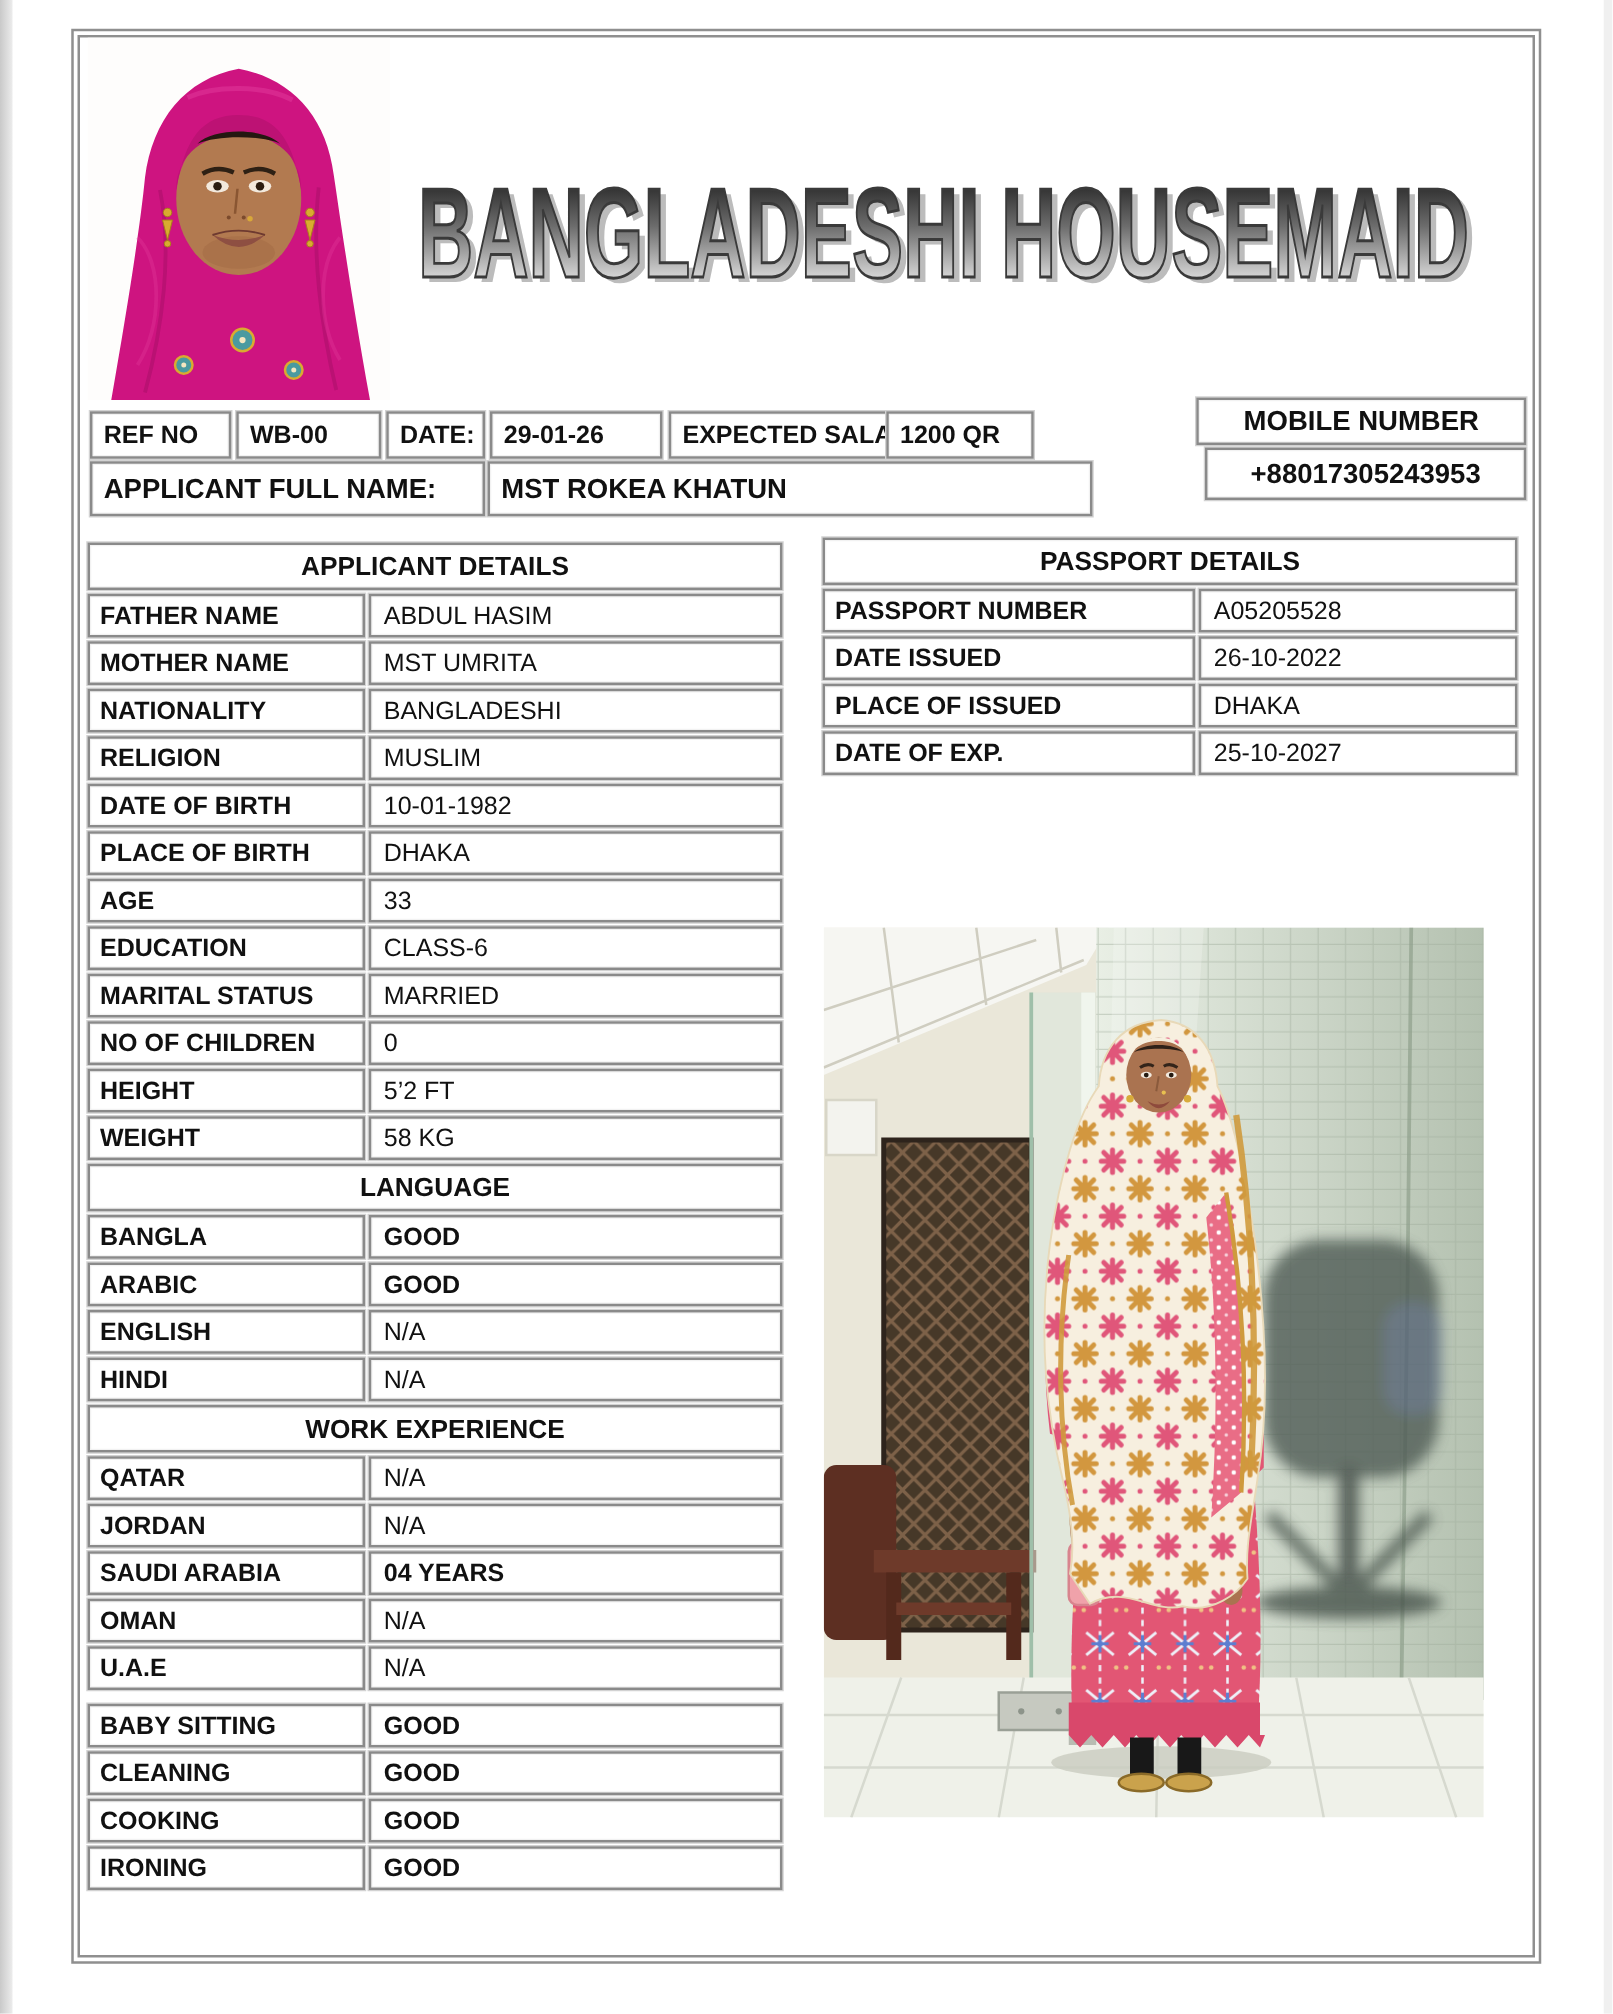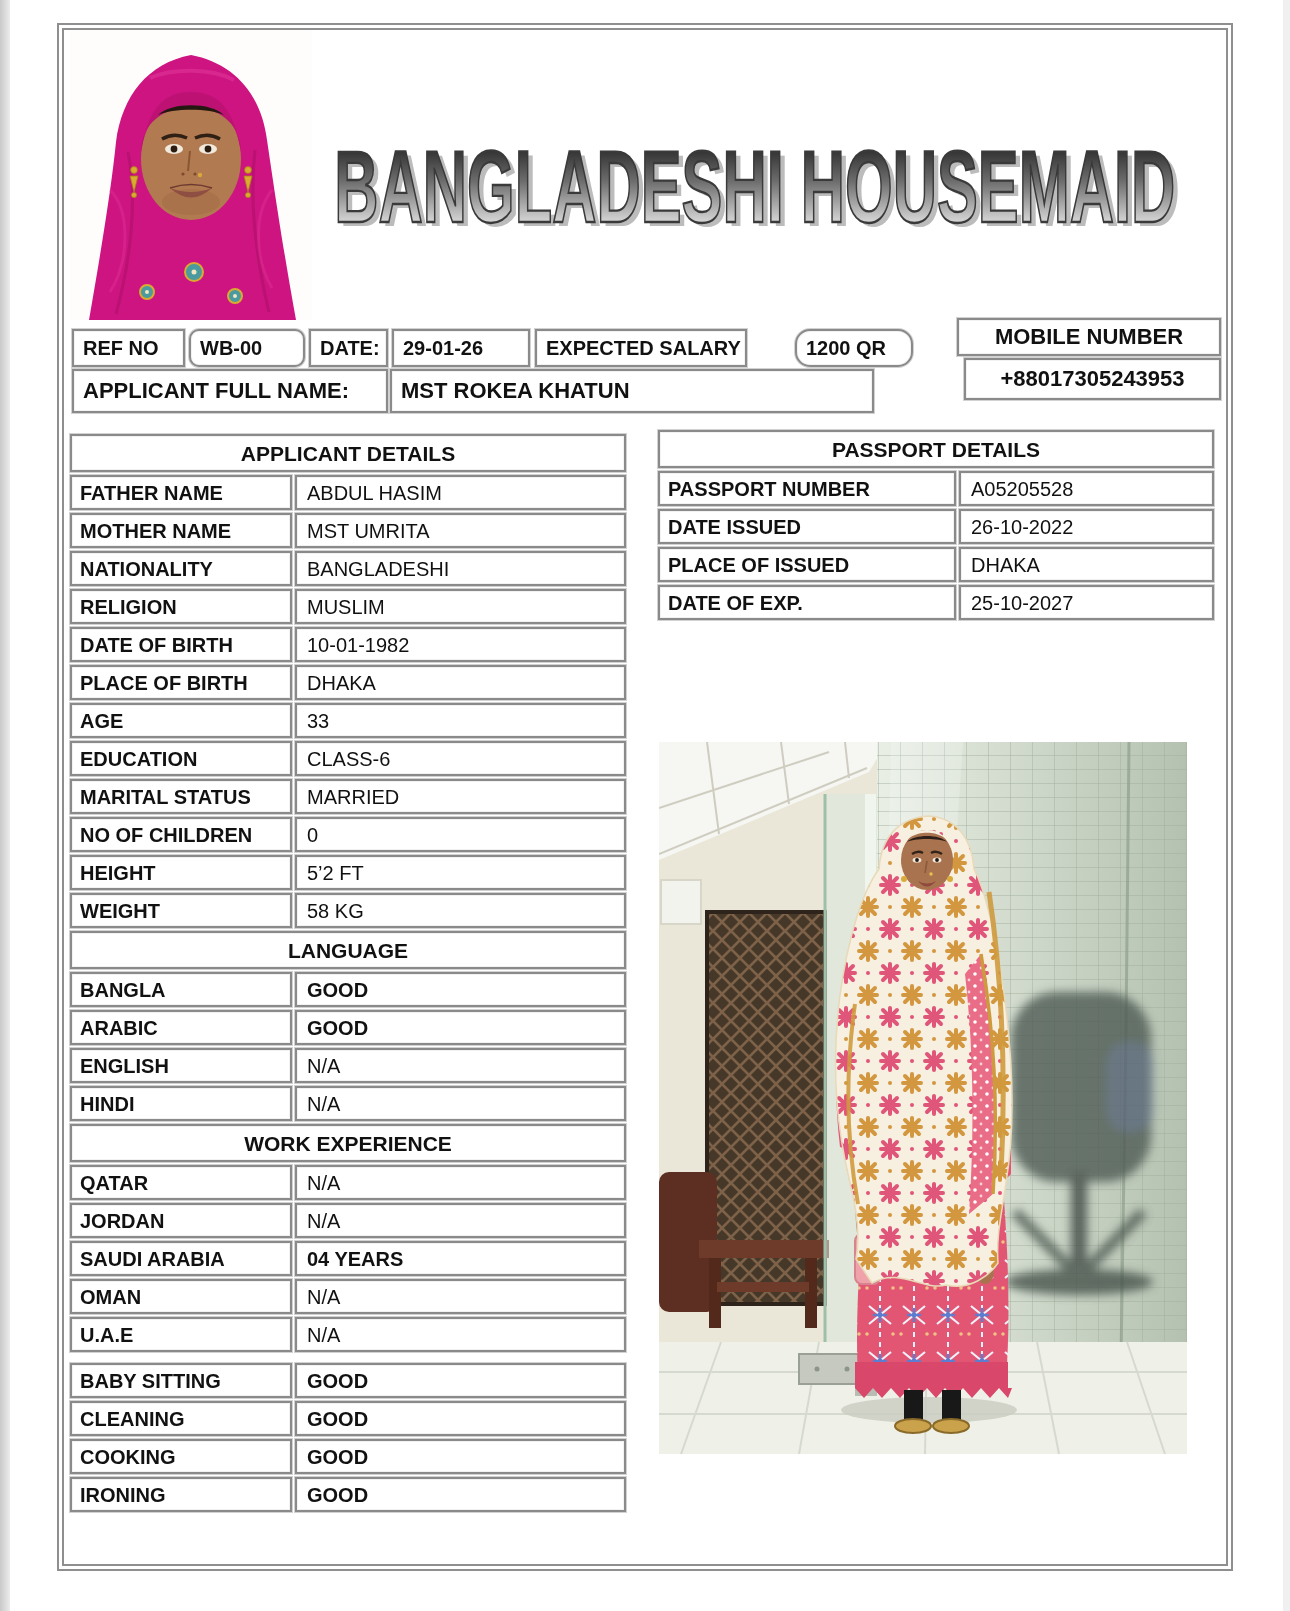--- a/index.html
+++ b/index.html
@@ -107,25 +107,25 @@
         <stop offset="0.45" stop-color="#6d6d6d"></stop>
         <stop offset="0.95" stop-color="#ffffff"></stop>
       </linearGradient>
     </defs>
     <text transform="translate(5,4) scale(0.72 1)" x="6" y="92" font-family="Liberation Sans, sans-serif" font-weight="bold" font-size="102" fill="#bcbcbc" textLength="1168" lengthAdjust="spacingAndGlyphs">BANGLADESHI HOUSEMAID</text>
     <text transform="scale(0.72 1)" x="6" y="92" font-family="Liberation Sans, sans-serif" font-weight="bold" font-size="102" fill="url(#titleGrad)" stroke="#3a3a3a" stroke-width="2.4" textLength="1168" lengthAdjust="spacingAndGlyphs">BANGLADESHI HOUSEMAID</text>
   </svg>
 </div>
 
 <div class="cell hcell" style="left:72px;top:329px;width:113px;height:38px;">REF NO</div>
-<div class="cell hcell" style="left:189px;top:329px;width:116px;height:38px;border-radius:10px;">WB-00</div>
+<div class="cell hcell" style="left:189px;top:329px;width:116px;height:38px;">WB-00</div>
 <div class="cell hcell" style="left:309px;top:329px;width:79px;height:38px;">DATE:</div>
 <div class="cell hcell" style="left:392px;top:329px;width:138px;height:38px;">29-01-26</div>
 <div class="cell hcell" style="left:535px;top:329px;width:212px;height:38px;text-align:center;">EXPECTED SALARY</div>
-<div class="cell hcell" style="left:795px;top:329px;width:118px;height:38px;border-radius:15px;">1200 QR</div>
+<div class="cell hcell" style="left:709px;top:329px;width:118px;height:38px;">1200 QR</div>
 
 <div class="cell hcell center big" style="left:957px;top:318px;width:264px;height:38px;">MOBILE NUMBER</div>
 <div class="cell hcell center big" style="left:964px;top:358px;width:257px;height:42px;text-align:center;">+88017305243953</div>
 
 <div class="cell hcell big" style="left:72px;top:369px;width:316px;height:44px;">APPLICANT FULL NAME:</div>
 <div class="cell hcell big" style="left:390px;top:369px;width:484px;height:44px;">MST ROKEA KHATUN</div>
 
 <div class="vtable left-col" style="left:70px;top:434px;width:556px;text-align:right;">
 
   <div class="cell section-head">APPLICANT DETAILS</div>

